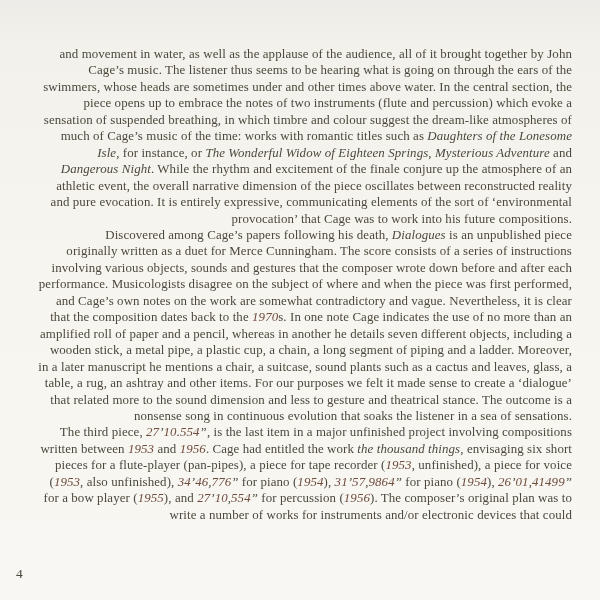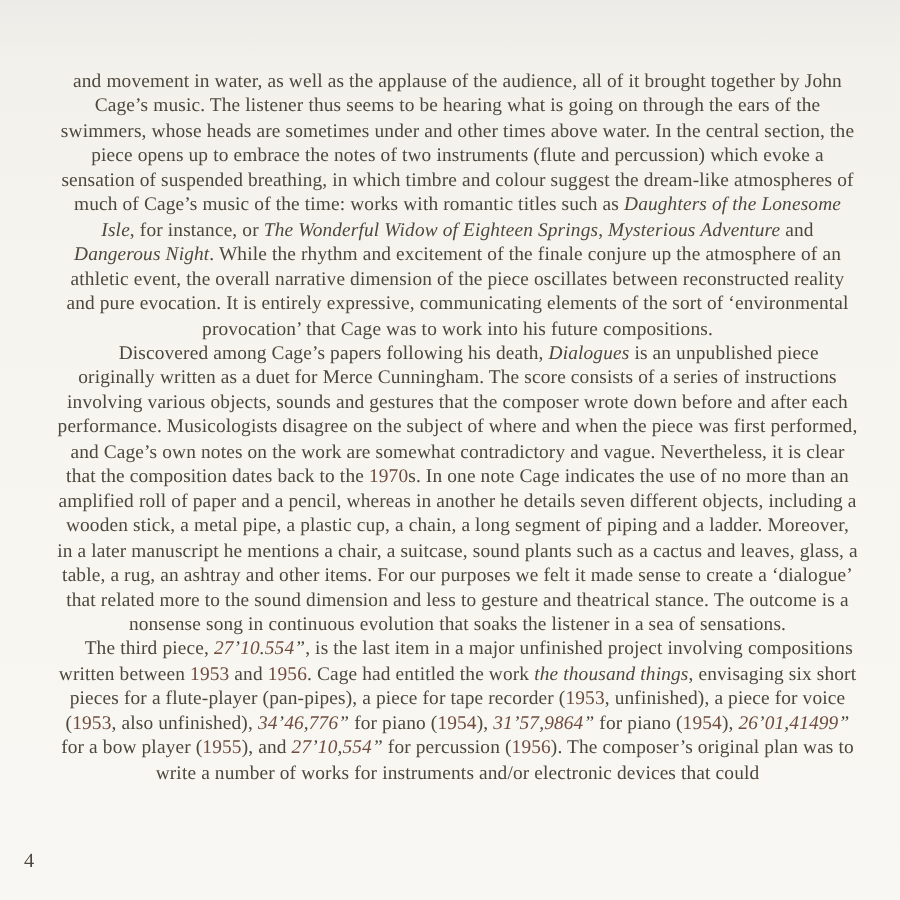--- a/index.html
+++ b/index.html
@@ -21,34 +21,35 @@
   }
   .text-block {
     position: absolute;
     left: 38px;
     top: 46px;
     width: 534px;
     color: var(--text-color, #4c483d);
     font-size: 12.9px;
     line-height: 16.45px;
     letter-spacing: 0.1px;
-    text-align: center;
+    text-align: right;
   }
   .para {
     margin: 0;
     padding: 0;
   }
   .para.indent {
     text-indent: 15px;
   }
   .para i {
     font-style: italic;
   }
   .num {
     color: var(--num-color, #6f4c3e);
+    font-style: italic;
   }
   .page-number {
     position: absolute;
     left: 16px;
     top: 566px;
     font-size: 13.5px;
     color: var(--text-color, #4c483d);
   }
 </style>
 </head>

